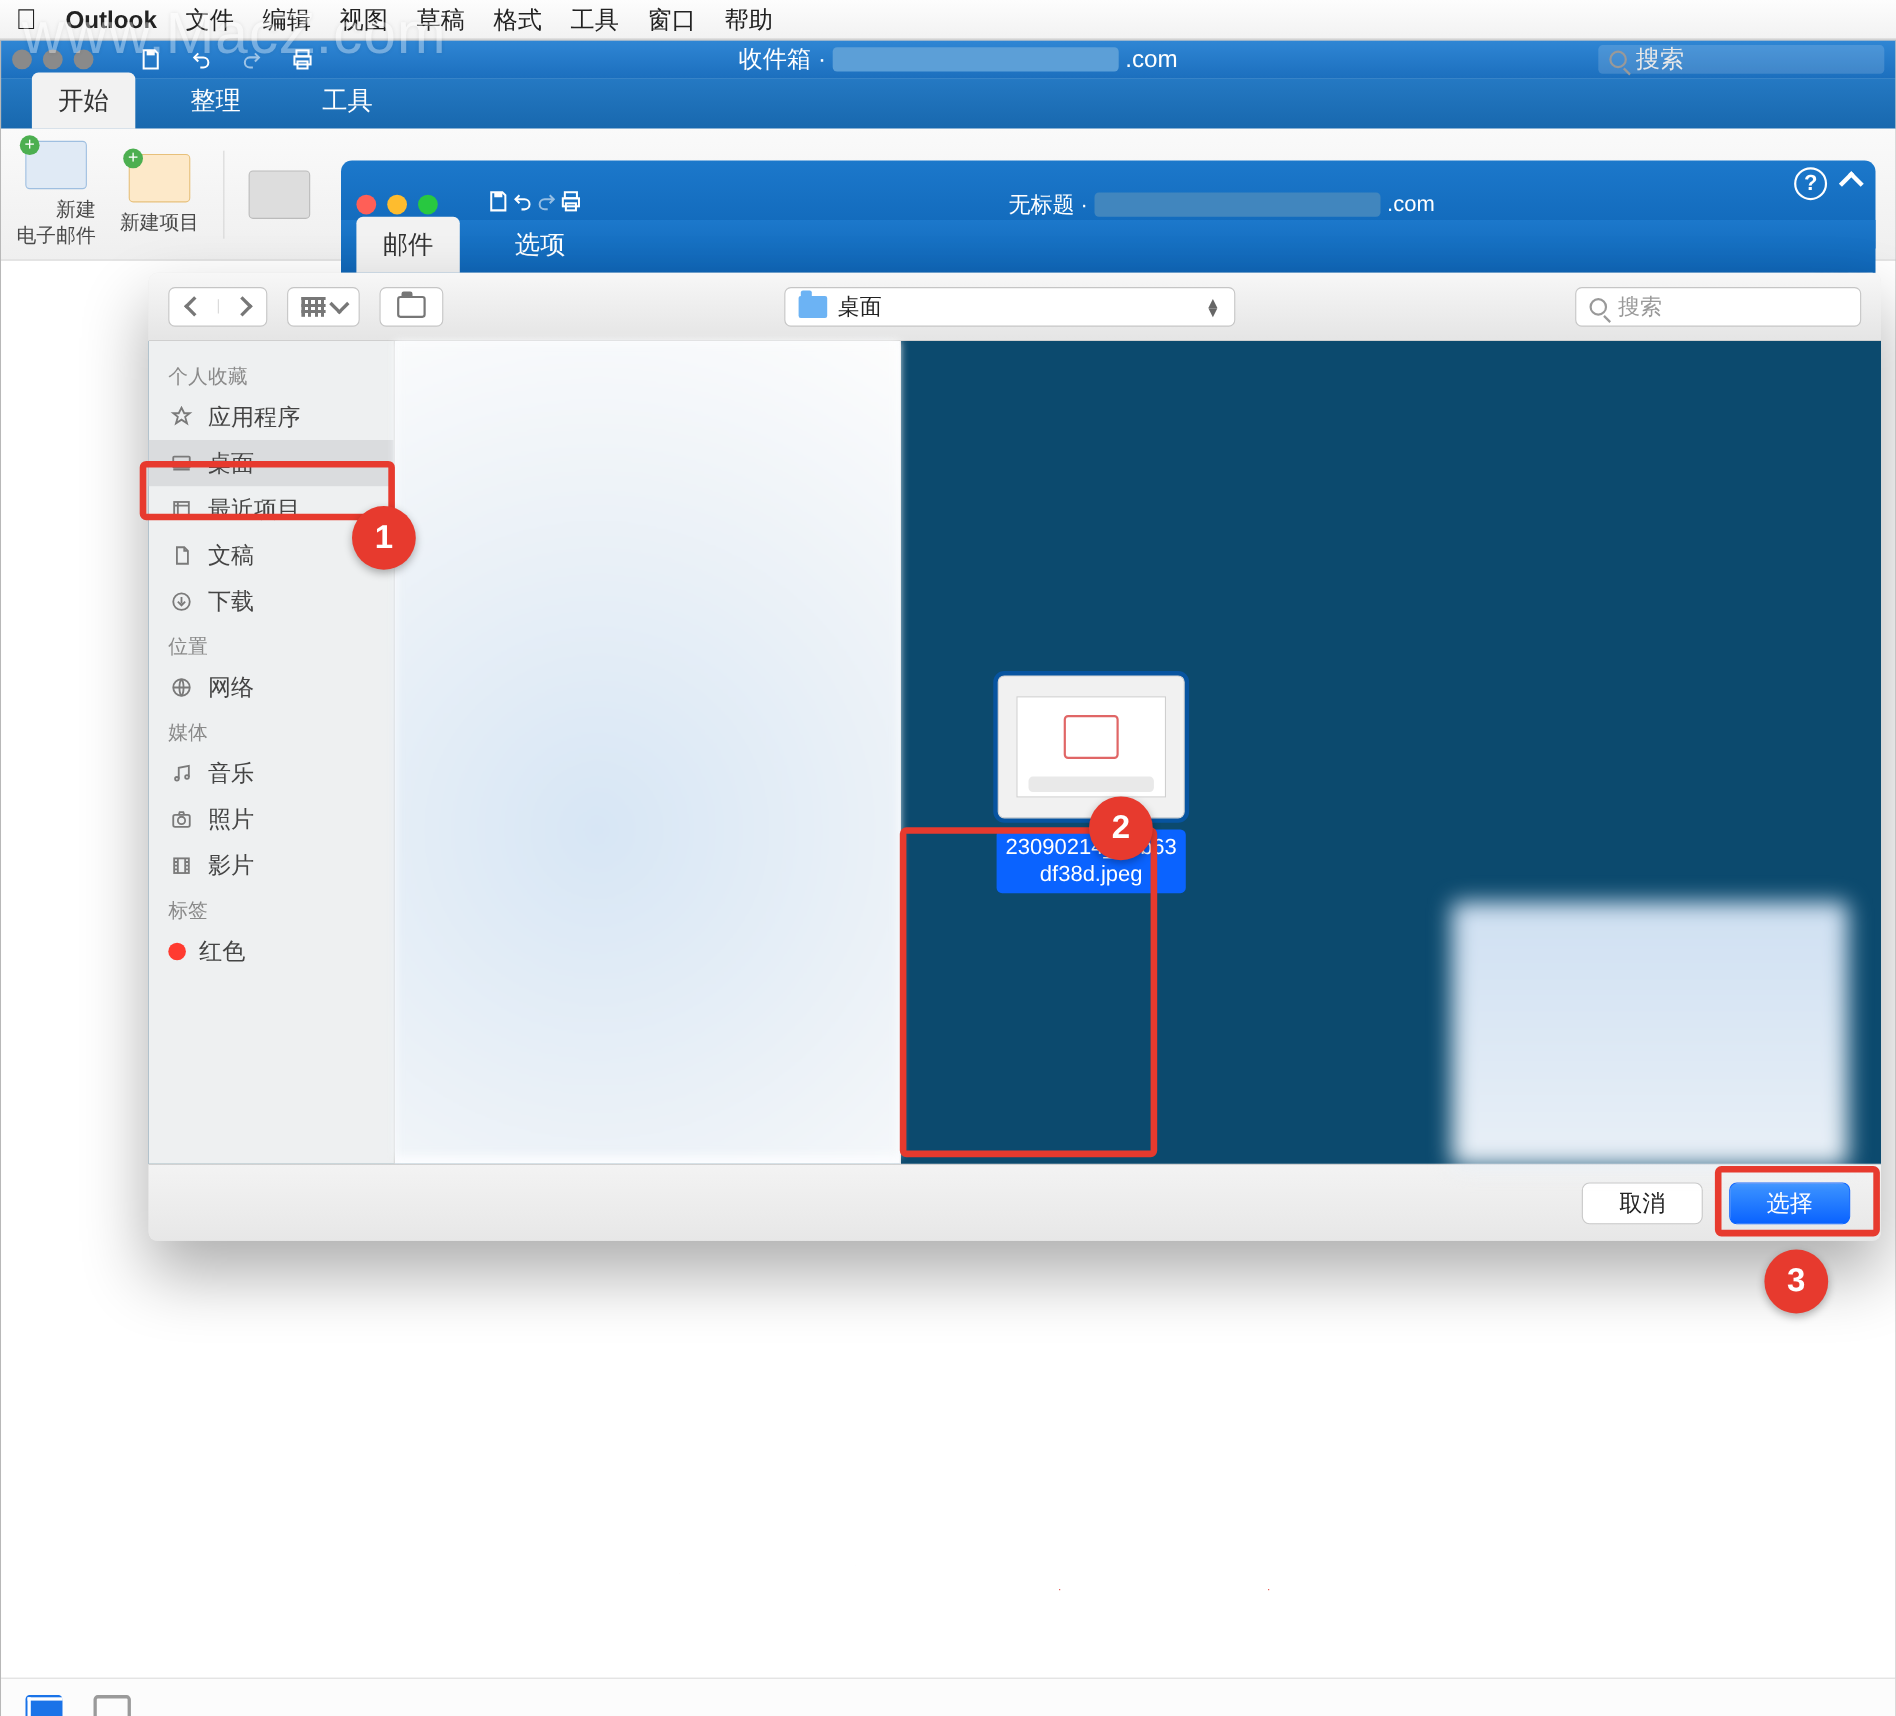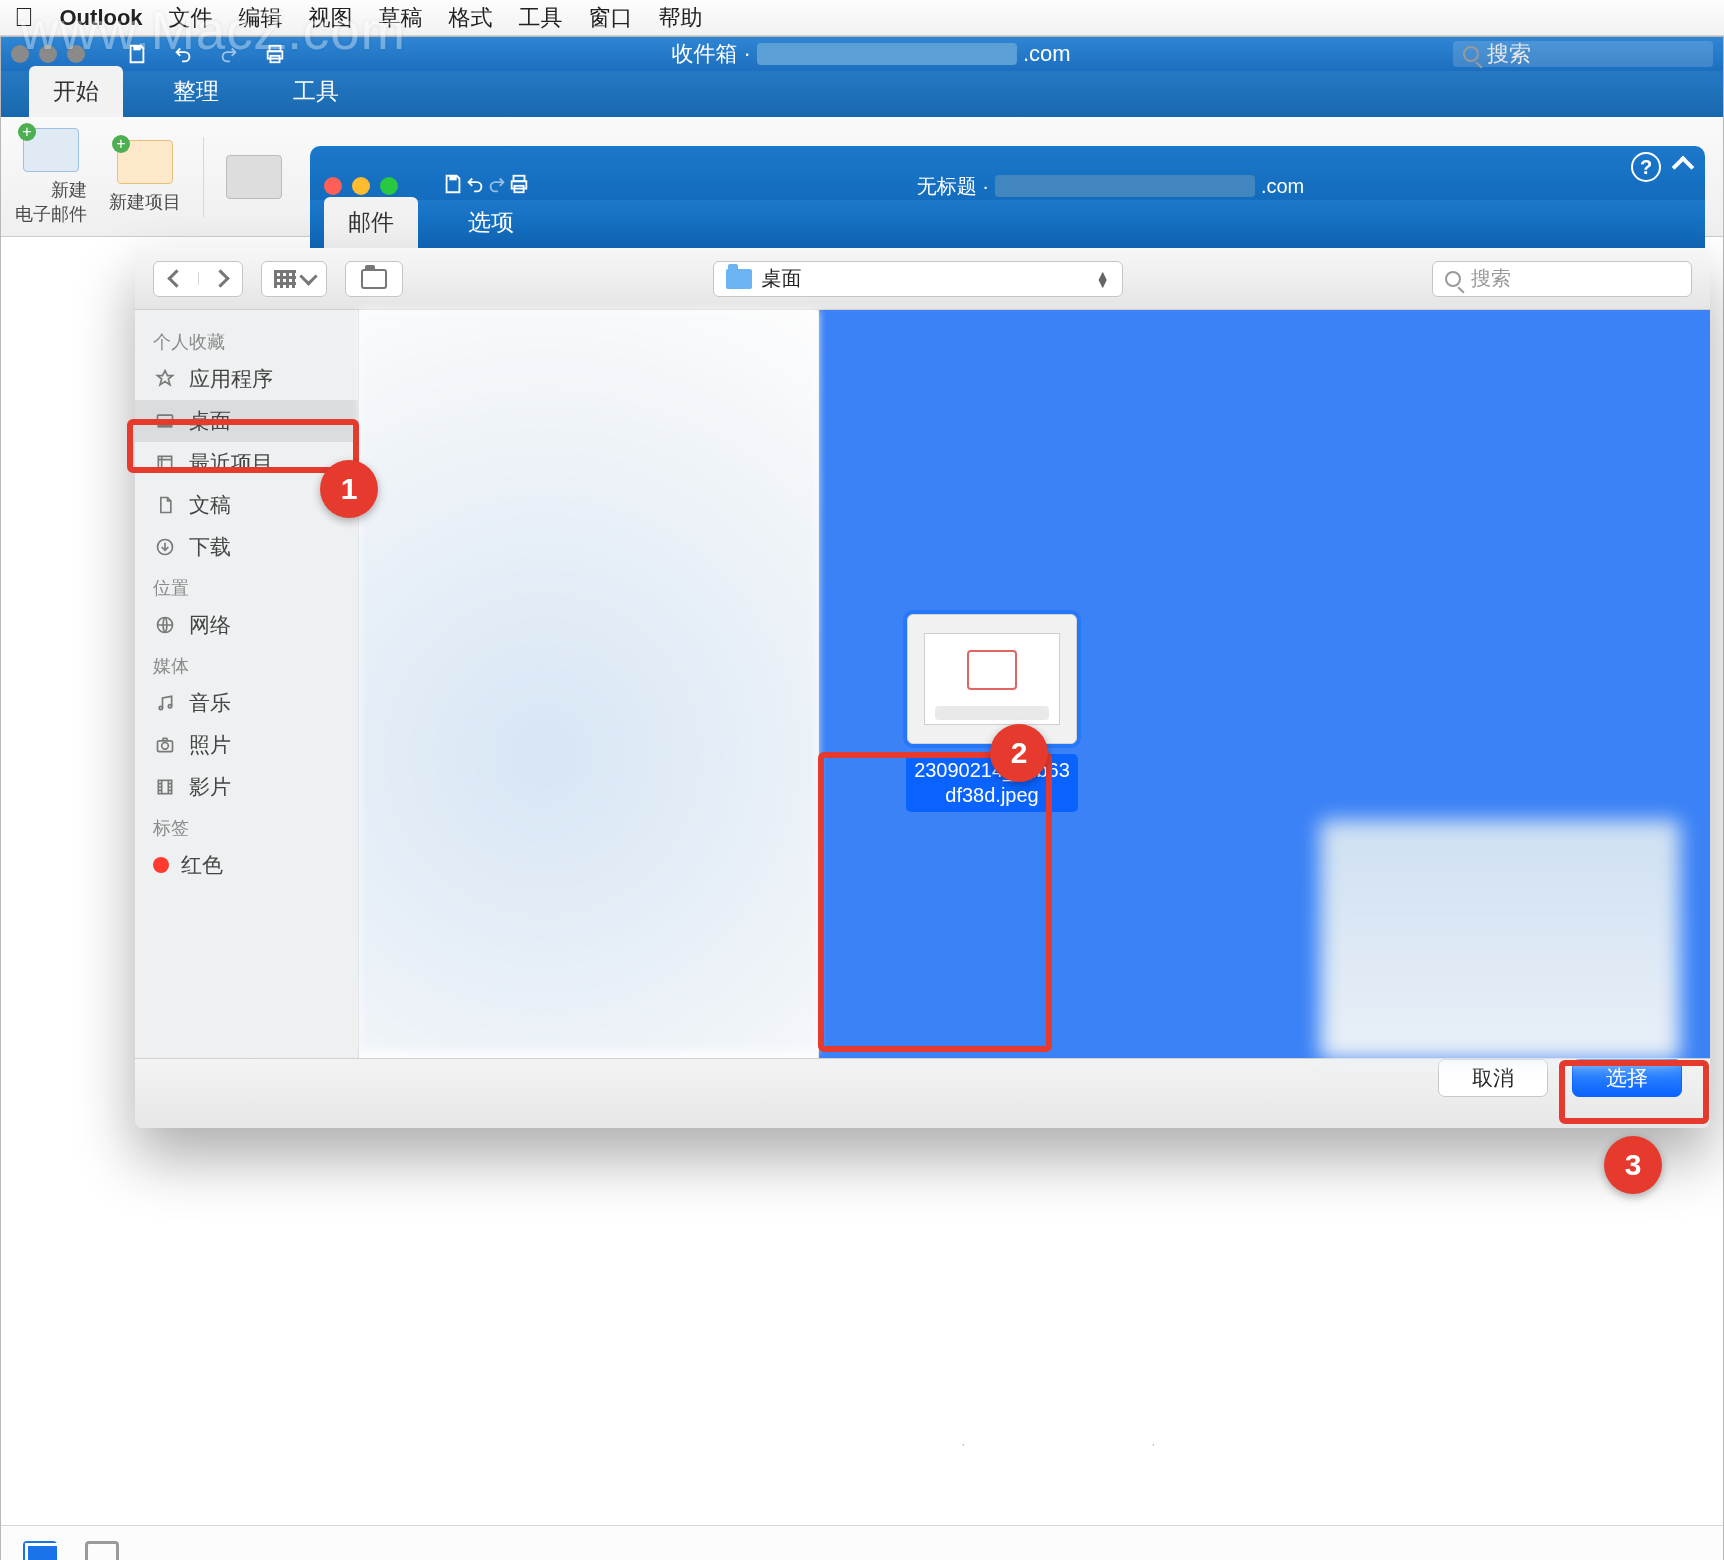--- a/index.html
+++ b/index.html
@@ -62,40 +62,40 @@
   .gridico{width:22px;height:18px;background:repeating-linear-gradient(#777 0 3px,transparent 3px 6px),repeating-linear-gradient(90deg,#777 0 3px,transparent 3px 6px);}
   .folderico{width:26px;height:20px;border:2px solid #777;border-radius:3px;position:relative;}
   .folderico::before{content:"";position:absolute;left:2px;top:-6px;width:10px;height:6px;background:#777;border-radius:2px 2px 0 0;}
   .loc-drop{width:410px;height:36px;background:#fff;border:1px solid #c5c5c5;border-radius:6px;display:flex;align-items:center;padding:0 12px;gap:10px;position:relative;}
   .loc-drop .fold{width:26px;height:20px;background:#6CB3F4;border-radius:2px;position:relative;}
   .loc-drop .fold::before{content:"";position:absolute;left:2px;top:-5px;width:10px;height:5px;background:#6CB3F4;border-radius:2px 2px 0 0;}
   .loc-drop .arrows{margin-left:auto;font-size:14px;color:#666;line-height:8px;}
   .finder-search{width:260px;height:36px;background:#fff;border:1px solid #c5c5c5;border-radius:6px;display:flex;align-items:center;padding:0 12px;gap:10px;color:#999;margin-left:auto;}
   .mag{width:16px;height:16px;border:2px solid #999;border-radius:50%;position:relative;}
   .mag::after{content:"";position:absolute;right:-6px;bottom:-6px;width:8px;height:2px;background:#999;transform:rotate(45deg);}
-  .finder-body{flex:1;display:flex;background:#3b82f6;}
+  .finder-body{flex:1;display:flex;background:#0c4a6e;}
   .finder-sidebar{width:224px;background:#eef0f1;border-right:1px solid #d8d8d8;padding:12px 0;font-size:21px;color:#444;overflow:hidden;}
   .fs-header{color:#8a8a8a;font-size:18px;padding:8px 18px 4px;}
   .fs-item{display:flex;align-items:center;gap:12px;padding:7px 18px;}
   .fs-item.selected{background:#dadcde;}
   .fs-ico{width:24px;height:20px;display:flex;align-items:center;justify-content:center;color:#777;}
   .fs-ico svg{width:24px;height:20px;}
   .reddot{width:16px;height:16px;background:#ff3b30;border-radius:50%;}
   .finder-files{flex:1;position:relative;display:flex;}
   .col1{width:460px;border-right:1px solid #e7e7e7;background:#fcfdff;}
   .col1 .blur{width:100%;height:99%;background:radial-gradient(circle at 40% 60%,#d7e6f5,#eef3f8 60%,#fdfdfd);filter:blur(4px);}
   .col2{flex:1;padding:24px;position:relative;}
   .preview-blur{position:absolute;right:30px;top:510px;width:360px;height:240px;background:linear-gradient(#cfe0f2,#e9f0f7);border-radius:6px;filter:blur(10px);}
   .file-tile{position:absolute;left:66px;top:304px;width:214px;height:214px;display:flex;flex-direction:column;align-items:center;}
   .thumb-wrap{width:170px;height:130px;background:#f1f1f1;border:1px solid #d5d5d5;border-radius:6px;display:flex;align-items:center;justify-content:center;box-shadow:0 0 0 4px rgba(0,102,255,.35);}
   .thumb{width:136px;height:92px;background:#fff;border:1px solid #cfcfcf;position:relative;}
   .thumb .dock{position:absolute;bottom:4px;left:10px;right:10px;height:14px;background:#e9e9e9;border-radius:4px;}
   .thumb .win{position:absolute;left:42px;top:16px;width:50px;height:40px;background:#fff;border:2px solid #e06666;border-radius:4px;}
   .filelabel{margin-top:10px;background:#0a63ff;color:#fff;border-radius:5px;padding:4px 8px;font-size:20px;text-align:center;line-height:1.25;}
-  .finder-footer{height:70px;background:linear-gradient(#f3f3f3,#e7e7e7);border-top:1px solid #cfcfcf;display:flex;justify-content:flex-end;padding:0 28px;gap:24px;border-bottom-left-radius:8px;border-bottom-right-radius:8px;}
+  .finder-footer{height:70px;background:linear-gradient(#f3f3f3,#e7e7e7);border-top:1px solid #cfcfcf;display:flex;align-items:center;justify-content:flex-end;padding:0 28px;gap:24px;border-bottom-left-radius:8px;border-bottom-right-radius:8px;}
   .btn{height:38px;padding:0 30px;border-radius:7px;background:#fff;border:1px solid #c8c8c8;font-size:21px;display:flex;align-items:center;justify-content:center;min-width:110px;}
   .btn.primary{background:linear-gradient(#3d94ff,#0a63ff);color:#fff;border:1px solid #0a63ff;}
   
   .callout{position:absolute;border:6px solid #e73a2e;border-radius:6px;z-index:160;}
   .cnum{position:absolute;width:58px;height:58px;border-radius:50%;background:#e73a2e;color:#fff;font-size:30px;font-weight:700;display:flex;align-items:center;justify-content:center;z-index:170;box-shadow:0 3px 8px rgba(0,0,0,.3);}
   .caption{position:absolute;left:12px;right:0;bottom:100px;text-align:center;font-size:38px;font-weight:700;color:#e73a2e;-webkit-text-stroke:2px #fff;text-shadow:0 0 6px #fff,0 0 6px #fff;z-index:300;}
 </style>
 </head>
 <body>
 

